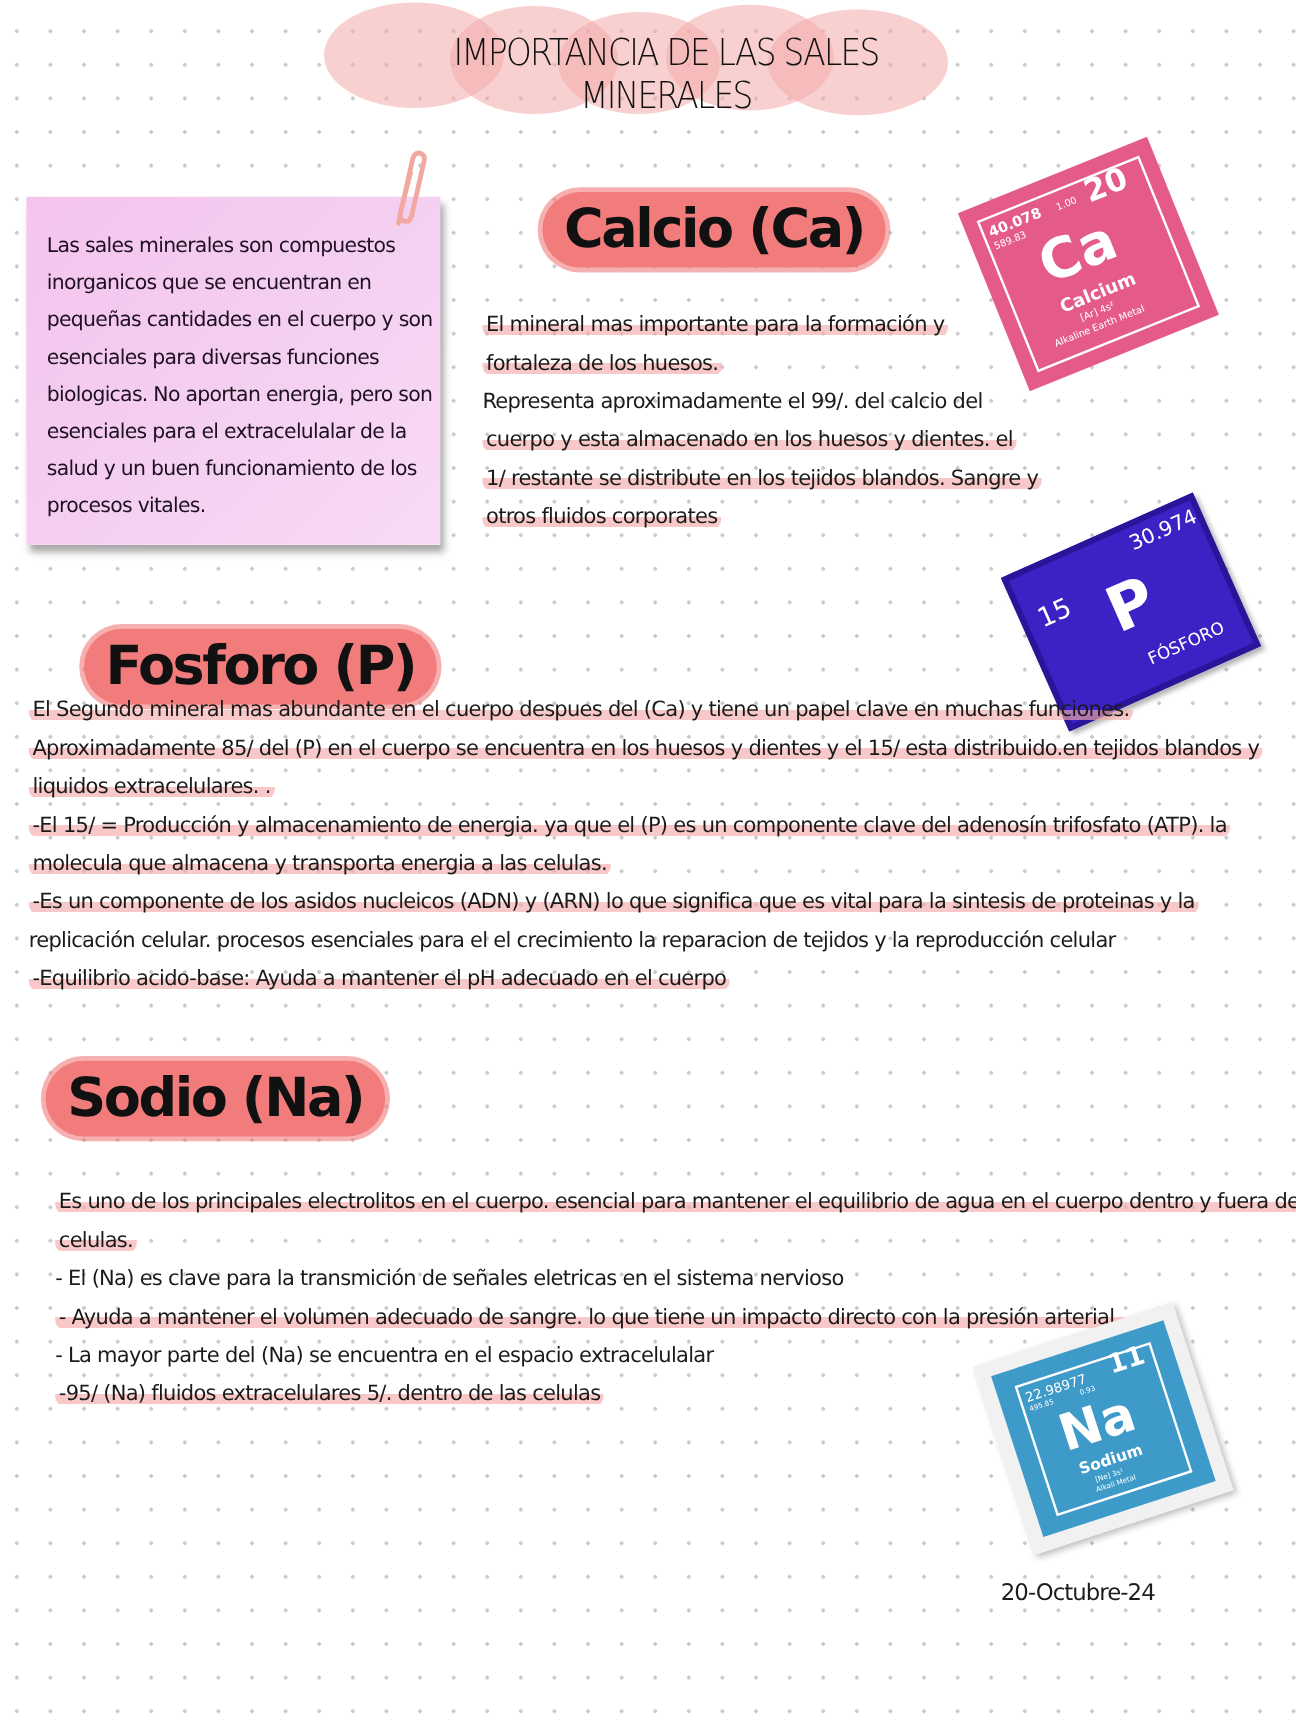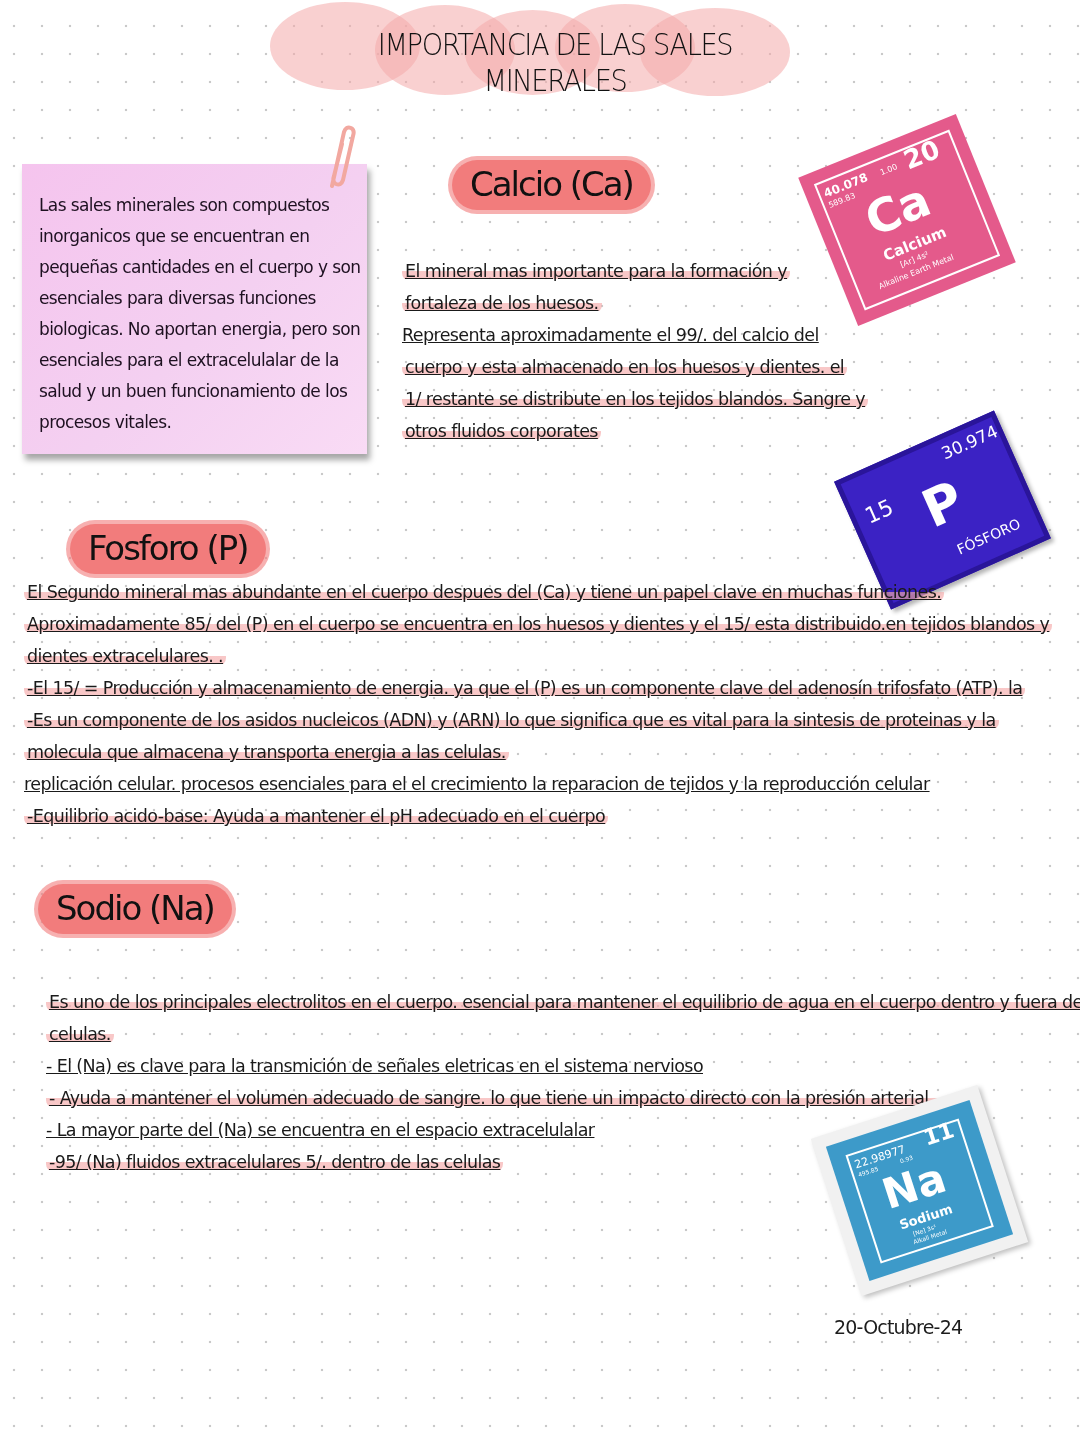--- a/index.html
+++ b/index.html
@@ -33,26 +33,26 @@
   .note-text {
     position: absolute; left: 17px; top: 26px; width: 325px;
     font-size: 17px; line-height: 31px; letter-spacing: -0.6px; color: #1d1020;
   }
   .clip { left: 322px; top: 124px; width: 34px; height: 70px; }
 
   
   .heading {
     display: inline-block; padding: 4px 18px 6px 18px;
     background: #f27c7c; border-radius: 40px;
-    font-size: 34px; font-weight: normal; letter-spacing: -2px; color: #111;
+    font-size: 45px; font-weight: bold; letter-spacing: -2px; color: #111;
     box-shadow: 0 0 0 4px rgba(242,124,124,0.6);
   }
 
   .body-text { font-size: 17.5px; letter-spacing: -0.6px; color: #1a1a1a; }
-  .line { white-space: nowrap; height: 32px; line-height: 32px; text-decoration: underline; }
+  .line { white-space: nowrap; height: 32px; line-height: 32px; }
   .hl { background: linear-gradient(to bottom, transparent 48%, rgba(245,170,170,0.65) 48%, rgba(245,170,170,0.65) 92%, transparent 92%); border-radius: 8px; padding: 0 3px; }
 
   
   .card { position: absolute; color: #fff; font-family: "DejaVu Sans", sans-serif; }
   .card .inner { position: absolute; border: 2px solid #fff; }
   .card .sym { position: absolute; font-weight: bold; }
   .card .small { position: absolute; font-size: 8px; }
   .date { left: 834px; top: 1316px; font-size: 19px; letter-spacing: -0.8px; text-align: center; }
 </style>
 </head>
@@ -113,24 +113,24 @@
   <div class="sym" style="left:66px;top:30px;font-size:52px;">P</div>
   <div class="small" style="left:80px;top:100px;font-size:14px;">FÓSFORO</div>
 </div>
 
 <div class="abs" style="left:70px;top:524px;">
   <span class="heading">Fosforo (P)</span>
 </div>
 <div class="abs body-text" style="left:24px;top:576px;">
   <div class="line"><span class="hl">El Segundo mineral mas abundante en el cuerpo despues del (Ca) y tiene un papel clave en muchas funciones.</span></div>
   <div class="line"><span class="hl">Aproximadamente 85/ del (P) en el cuerpo se encuentra en los huesos y dientes y el 15/ esta distribuido.en tejidos blandos y</span></div>
-  <div class="line"><span class="hl">dientes extracelulares. .</span></div>
+  <div class="line"><span class="hl">liquidos extracelulares. .</span></div>
   <div class="line"><span class="hl">-El 15/ = Producción y almacenamiento de energia. ya que el (P) es un componente clave del adenosín trifosfato (ATP). la</span></div>
+  <div class="line"><span class="hl">molecula que almacena y transporta energia a las celulas.</span></div>
   <div class="line"><span class="hl">-Es un componente de los asidos nucleicos (ADN) y (ARN) lo que significa que es vital para la sintesis de proteinas y la</span></div>
-  <div class="line"><span class="hl">molecula que almacena y transporta energia a las celulas.</span></div>
   <div class="line"><span>replicación celular. procesos esenciales para el el crecimiento la reparacion de tejidos y la reproducción celular</span></div>
   <div class="line"><span class="hl">-Equilibrio acido-base: Ayuda a mantener el pH adecuado en el cuerpo</span></div>
 </div>
 
 <div class="abs" style="left:38px;top:884px;">
   <span class="heading">Sodio (Na)</span>
 </div>
 <div class="abs body-text" style="left:46px;top:986px;">
   <div class="line"><span class="hl">Es uno de los principales electrolitos en el cuerpo. esencial para mantener el equilibrio de agua en el cuerpo dentro y fuera de las</span></div>
   <div class="line"><span class="hl">celulas.</span></div>

